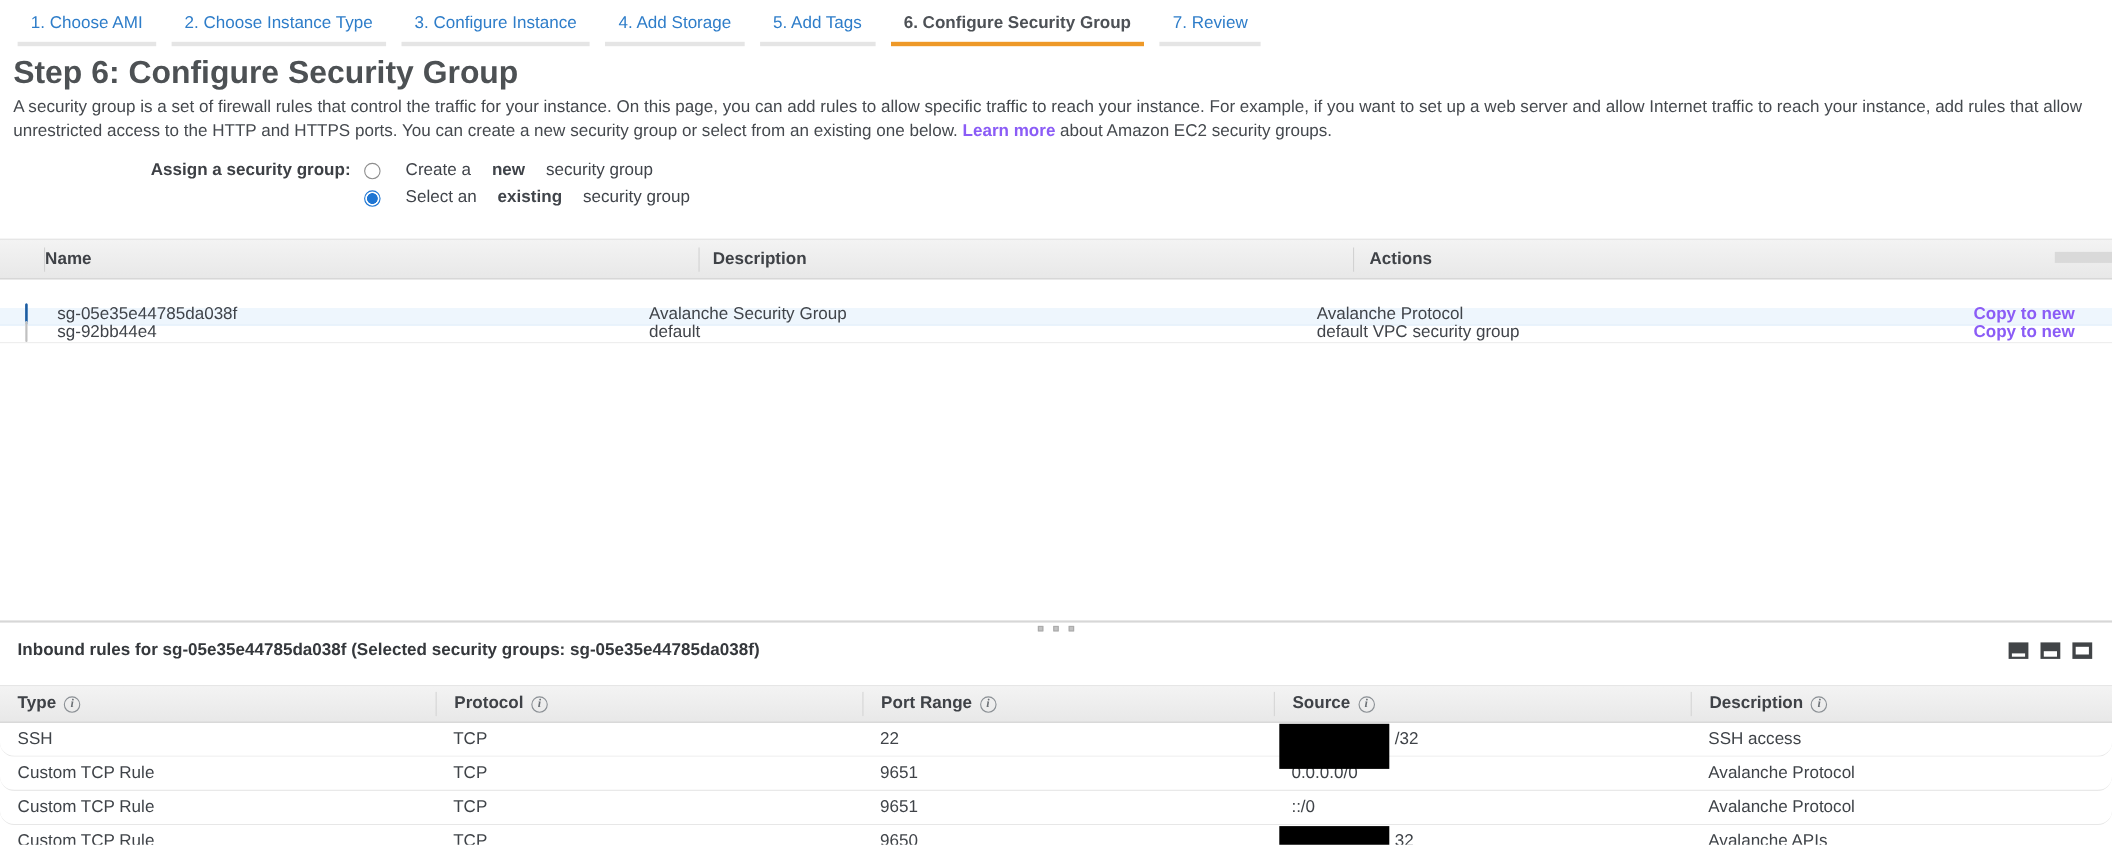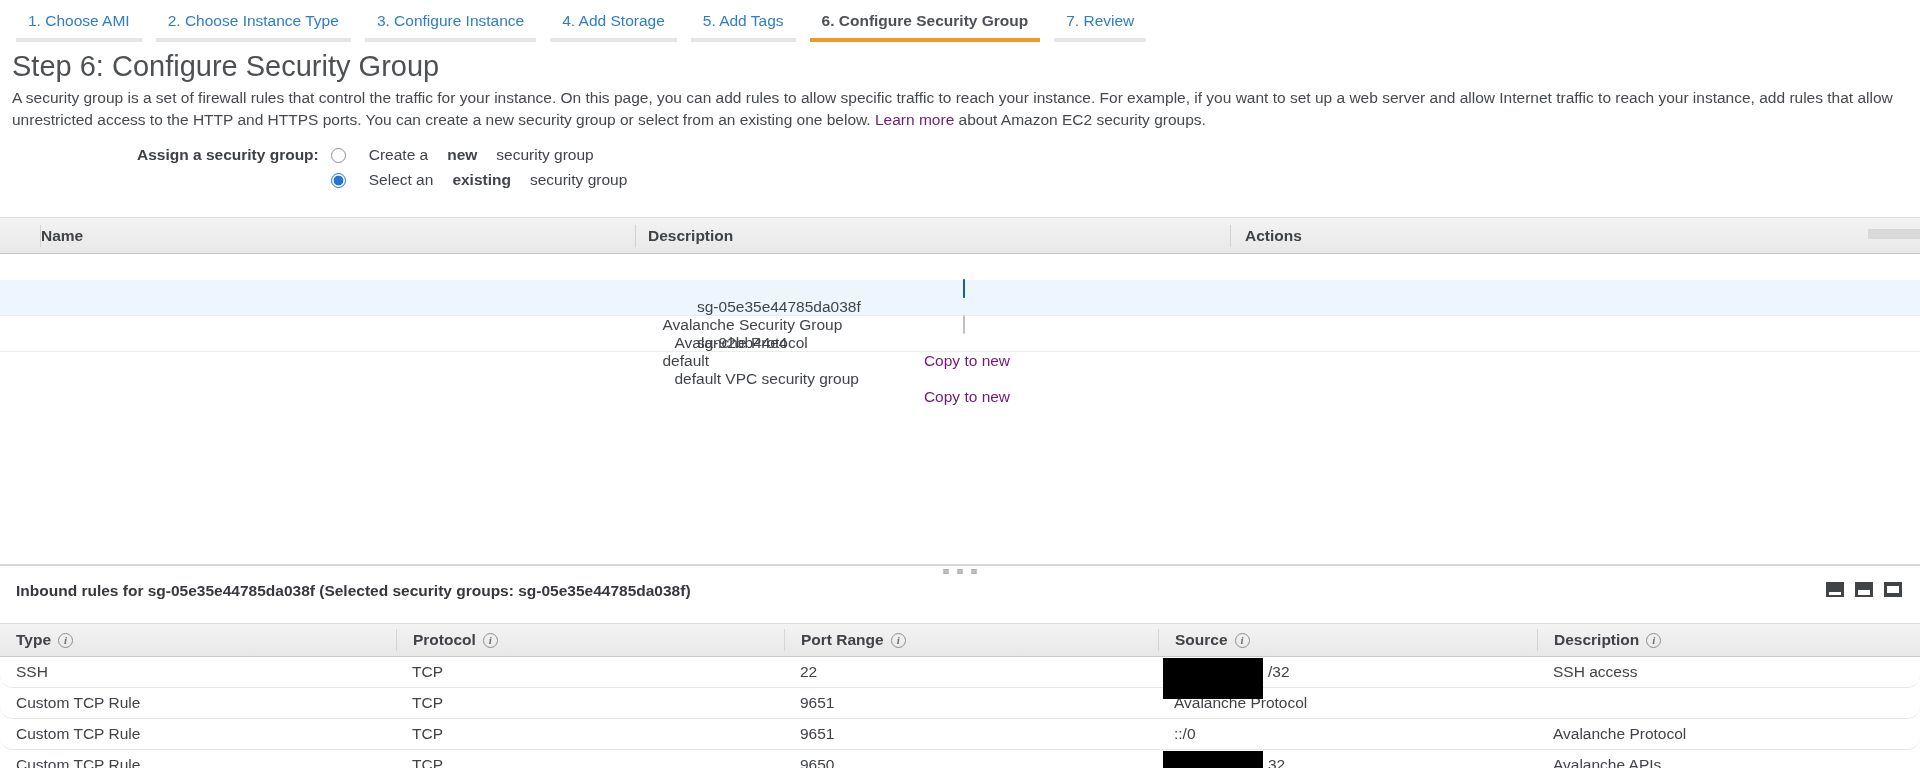--- a/index.html
+++ b/index.html
@@ -7,23 +7,23 @@
   body { font-family: "Liberation Sans", "DejaVu Sans", sans-serif; font-size: 15.5px; color: #40444a; }
   .page { position: relative; width: 1920px; height: 768px; }
 
   
   .tabbar { display: flex; padding: 10px 0 0 16px; background: #fff; }
   .tab { margin-right: 14px; padding: 2px 12px 8px 12px; border-bottom: 4px solid #e5e5e5;
          color: #2e7dc9; font-size: 15.5px; cursor: pointer; white-space: nowrap; }
   .tab.active { color: #4d5156; font-weight: bold; border-bottom-color: #ee9928; }
 
   
-  .step-title { margin: 8px 0 2px 12px; font-size: 29px; font-weight: 400; color: #4d5154; }
+  .step-title { margin: 8px 0 2px 12px; font-size: 29px; font-weight: 700; color: #4d5154; }
   .desc { margin: 4px 14px 0 12px; line-height: 1.4; color: #45494e; }
-  a.link { color: #701a75; text-decoration: none; cursor: pointer; }
+  a.link { color: #8b5cf6; text-decoration: none; cursor: pointer; font-weight: bold; }
 
   
   .assign { display: flex; margin: 16px 0 0 137px; }
   .assign-label { font-weight: bold; color: #3d4045; margin-right: 12px; white-space: nowrap; }
   .assign-options .opt { display: flex; align-items: center; margin-bottom: 7px; cursor: pointer; gap: 15px; }
   .radio { width: 15px; height: 15px; border-radius: 50%; border: 1px solid #8e8e8e; background: #fff;
            margin-right: 8px; flex: 0 0 auto; }
   .radio.checked { border-color: #1f76d3; background: radial-gradient(circle, #1f76d3 0 4.6px, #ffffff 5.2px); }
   .opt b { margin: 0 4px 0 4px; }
 
@@ -32,36 +32,36 @@
   .thead { display: flex; align-items: center; height: 36px;
            background: linear-gradient(#f3f3f3, #e8e8e8); border-bottom: 1px solid #c9c9c9;
            font-weight: bold; color: #3f4247; }
   .sg-c-check { width: 40px; flex: 0 0 auto; }
   .sg-c-id    { width: 550px; flex: 0 0 auto; padding-left: 14px; }
   .sg-c-name  { width: 595px; flex: 0 0 auto; padding-left: 0; }
   .sg-c-desc  { width: 595px; flex: 0 0 auto; padding-left: 12px; }
   .sg-c-act   { flex: 1; padding-left: 14px; }
   .thead .sg-c-name, .thead .sg-c-desc, .thead .sg-c-act { border-left: 1px solid #d2d2d2; height: 22px; line-height: 22px; }
   .sg-body { position: relative; padding-top: 26px; height: 310px; overflow: hidden; }
-  .sg-row { display: flex; align-items: center; height: 36px; border-bottom: 1px solid #ededed; cursor: pointer; flex-direction: column; }
+  .sg-row { display: flex; align-items: flex-end; height: 16px; border-bottom: 1px solid #ededed; cursor: pointer; }
   .sg-row.selected { background: #eef6fd; border-bottom-color: #e2eefa; }
   .cbx { width: 19px; height: 19px; border-radius: 4px; border: 1px solid #c0c0c0; background: #fbfbfb;
          margin-left: 23px; flex: 0 0 auto; cursor: pointer; }
   .cbx.checked { background: #2b72c2; border-color: #1d5c9e; box-shadow: inset 0 0 0 1px rgba(255,255,255,.28); }
   .sg-row .sg-c-id { padding-left: 12px; }
   .scroll-thumb { position: absolute; top: 229px; right: 0; width: 52px; height: 10px; background: #d9d9d9; }
 
   
   .splitter { position: relative; border-top: 2px solid #d7d7d7; height: 14px; }
   .splitter .dots { position: absolute; left: 50%; top: 3px; transform: translateX(-50%);
                     display: flex; gap: 9px; cursor: row-resize; }
   .splitter .dots i { width: 5px; height: 5px; background: #c2c2c2; border: 1px solid #ababab; display: block; }
 
   
-  .inbound-head { display: flex; justify-content: space-between; margin: 4px 18px 0 16px; }
+  .inbound-head { display: flex; align-items: center; justify-content: space-between; margin: 4px 18px 0 16px; }
   .inbound-title { font-weight: bold; color: #35383c; font-size: 15.5px; }
   .view-icons { display: flex; gap: 11px; }
   .view-icon { position: relative; width: 18px; height: 15px; background: #414447; cursor: pointer; }
   .view-icon i { position: absolute; left: 3px; right: 3px; background: #fff; display: block; }
   .view-icon.v1 i { bottom: 2px; height: 3px; }
   .view-icon.v2 i { bottom: 2px; height: 5px; }
   .view-icon.v3 i { bottom: 4px; height: 7px; }
 
   .in-table { margin-top: 23px; border-top: 1px solid #dcdcdc; }
   .in-c-type  { width: 396px; flex: 0 0 auto; padding-left: 16px; }
@@ -216,20 +216,24 @@
             <span class="redaction"></span>
             <span>/32</span>
           </div>
           <div class="in-c-desc">SSH access</div>
         </div>
 
         <div class="in-row">
           <div class="in-c-type">Custom TCP Rule</div>
           <div class="in-c-proto">TCP</div>
           <div class="in-c-port">9651</div>
+          <div class="in-c-src">
+            
+            <span>0.0.0.0/0</span>
+          </div>
           <div class="in-c-desc">Avalanche Protocol</div>
         </div>
 
         <div class="in-row">
           <div class="in-c-type">Custom TCP Rule</div>
           <div class="in-c-proto">TCP</div>
           <div class="in-c-port">9651</div>
           <div class="in-c-src">
             
             <span>::/0</span>

